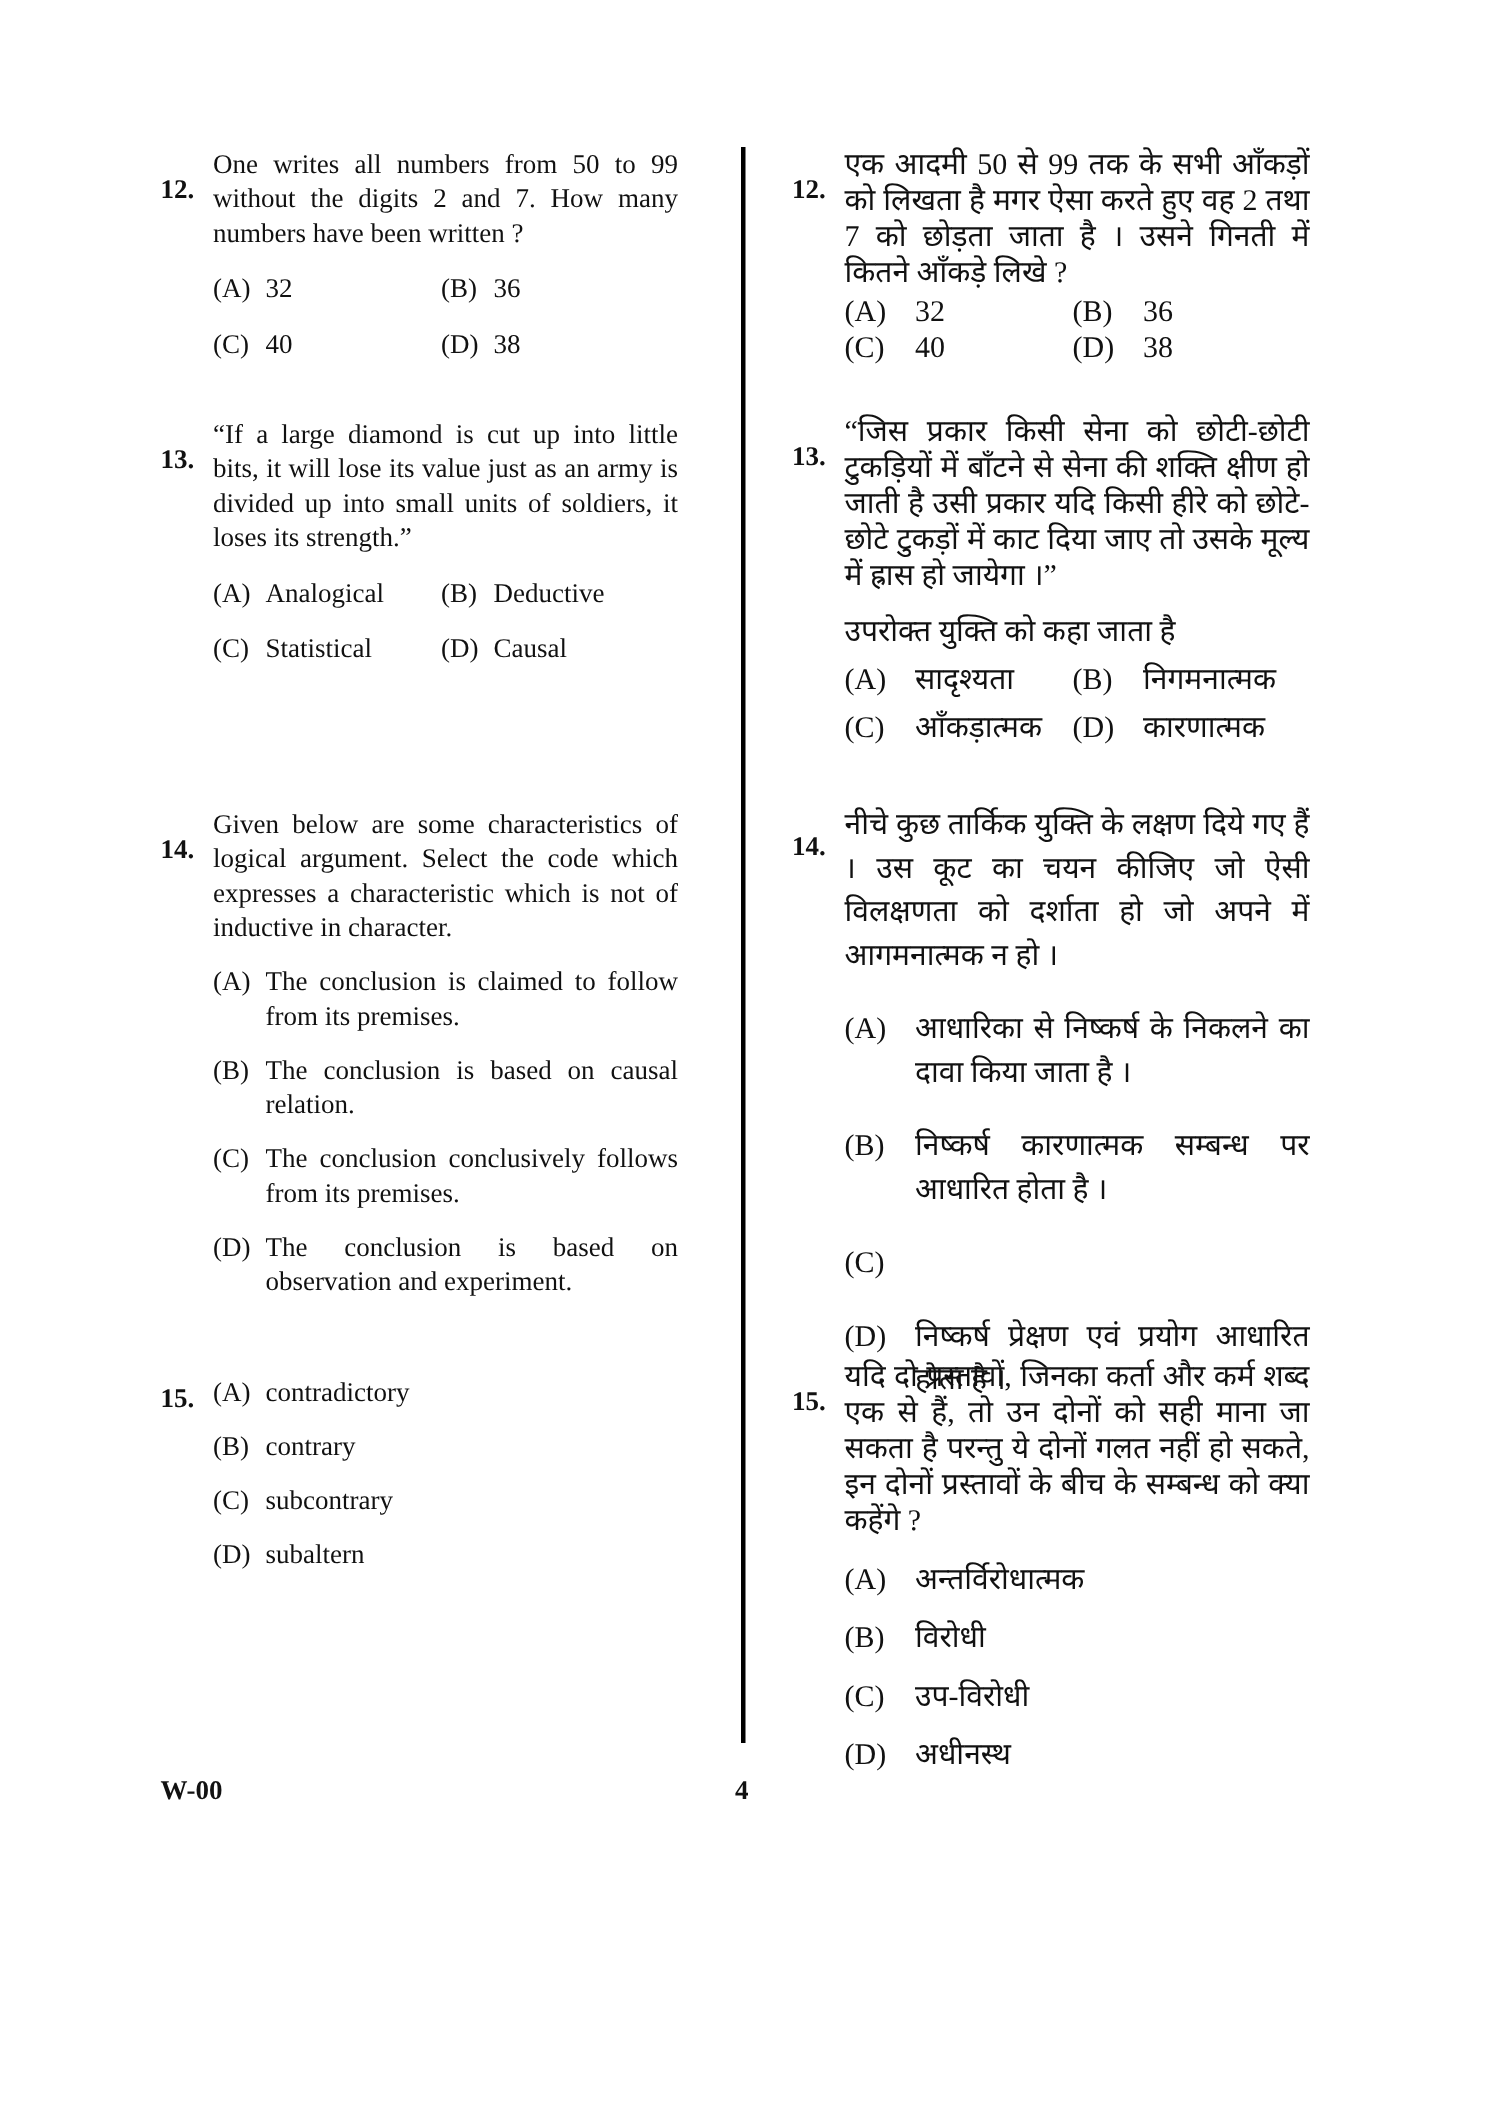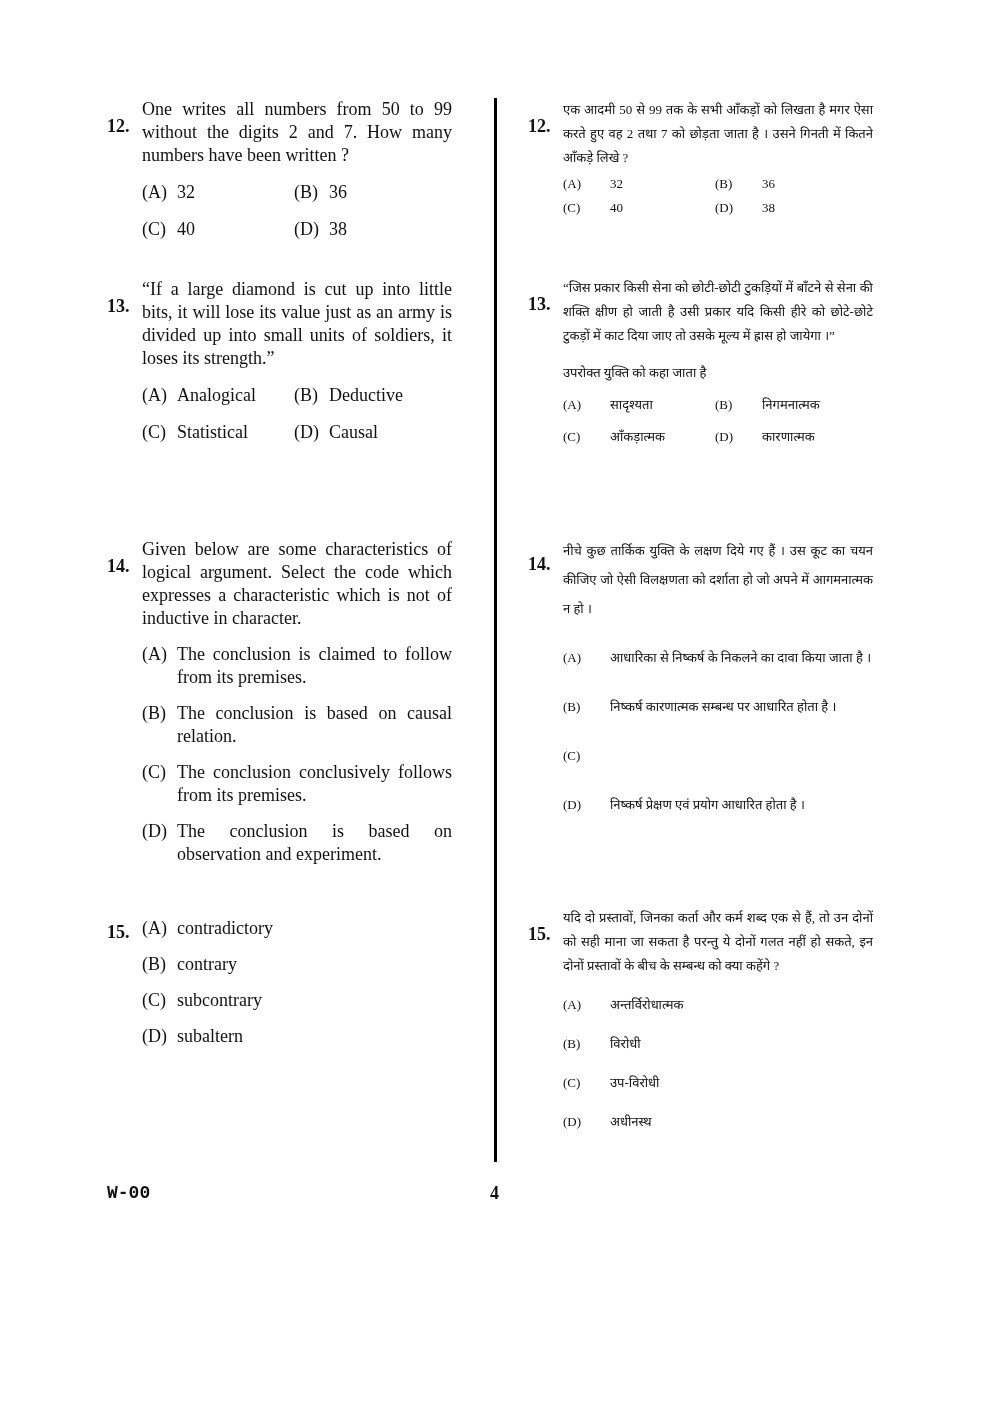--- a/index.html
+++ b/index.html
@@ -10,33 +10,33 @@
   }
   .page { position: absolute; left: 0; top: 0; width: 992px; height: 1403px; }
   .col { position: absolute; top: 98px; }
   .col-en { left: 107px; width: 345px; }
   .col-hi { left: 528px; width: 345px; }
   .divider { position: absolute; left: 494px; top: 98px; width: 3px; height: 1064px; background: #000; }
 
   .q { position: absolute; left: 0; width: 100%; }
   .qnum { position: absolute; left: 0; top: 17px; font-weight: bold; font-size: 18px; line-height: 23px; }
   .qbody { margin-left: 35px; font-size: 18px; line-height: 23px; text-align: justify; text-align-last: left; }
-  .col-hi .qbody { font-size: 13px; line-height: 24px; }
+  .col-hi .qbody { font-size: 20px; line-height: 24px; }
   .para { margin-top: 13px; }
   .opts2 { display: grid; grid-template-columns: 152px 1fr; row-gap: 14px; margin-top: 14px; }
   .col-hi .opts2 { grid-template-columns: 152px 1fr; row-gap: 0px; margin-top: 2px; }
   .opt { display: flex; }
   .olbl { display: inline-block; width: 35px; flex: none; }
   .col-hi .olbl { width: 47px; }
   .otxt { flex: 1; text-align: justify; text-align-last: left; }
   .optlist .opt { margin-top: 13px; }
   .col-hi .optlist .opt { margin-top: 15px; }
   .col-hi .optlist.big .opt { margin-top: 20px; }
 
-  .footer-code { position: absolute; left: 107px; top: 1183px; font-weight: bold; font-size: 18px; font-family: Liberation Mono, monospace; }
+  .footer-code { position: absolute; left: 107px; top: 1183px; font-weight: bold; font-size: 18px; font-family: Liberation Serif, serif; }
   .footer-page { position: absolute; left: 490px; top: 1183px; font-weight: bold; font-size: 18px; font-family: "Liberation Serif", serif; }
 </style>
 </head>
 <body>
 
 <div class="page">
 
   <div class="col col-en">
 
     <div class="q" style="top:0px">

